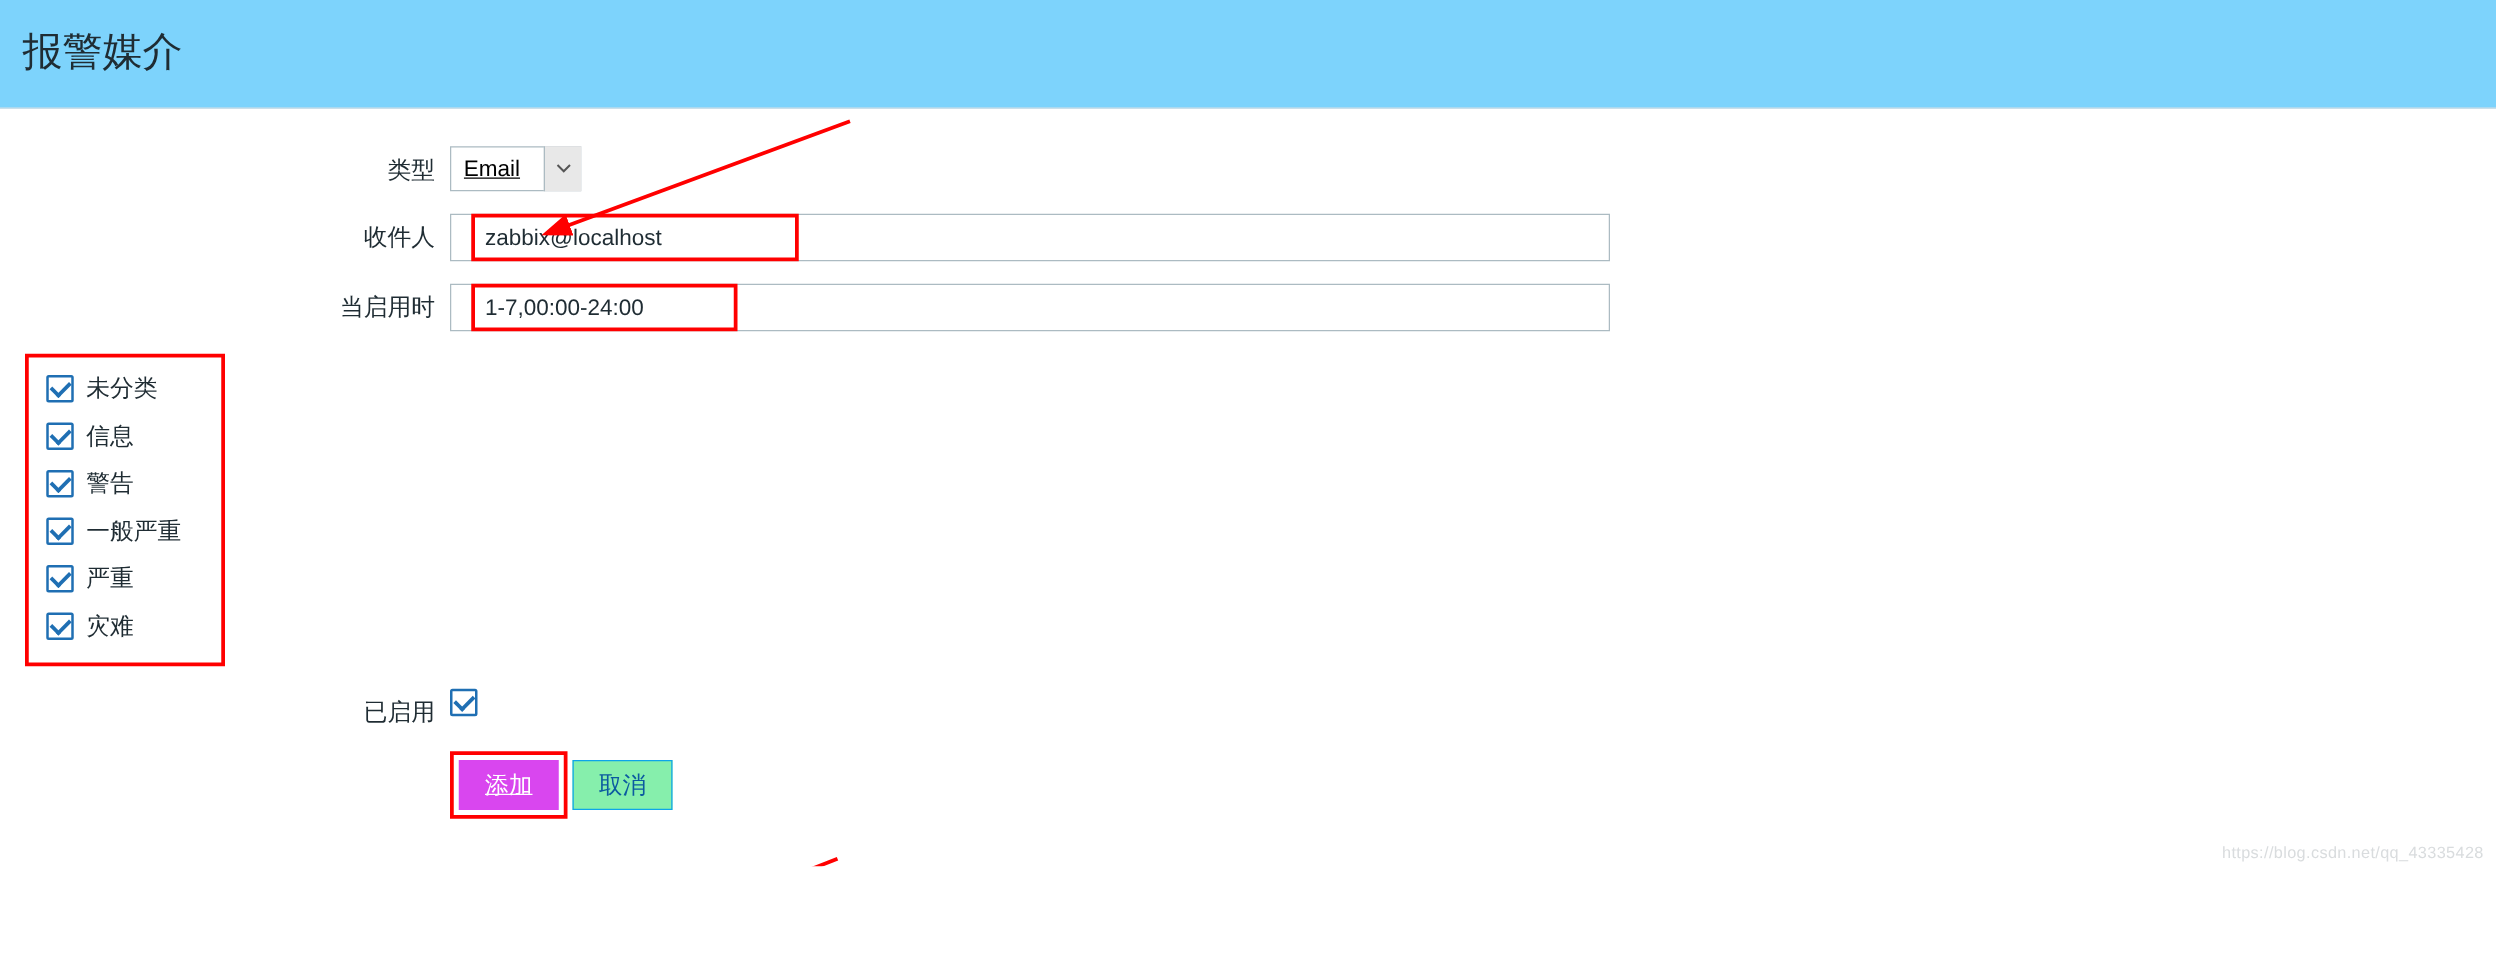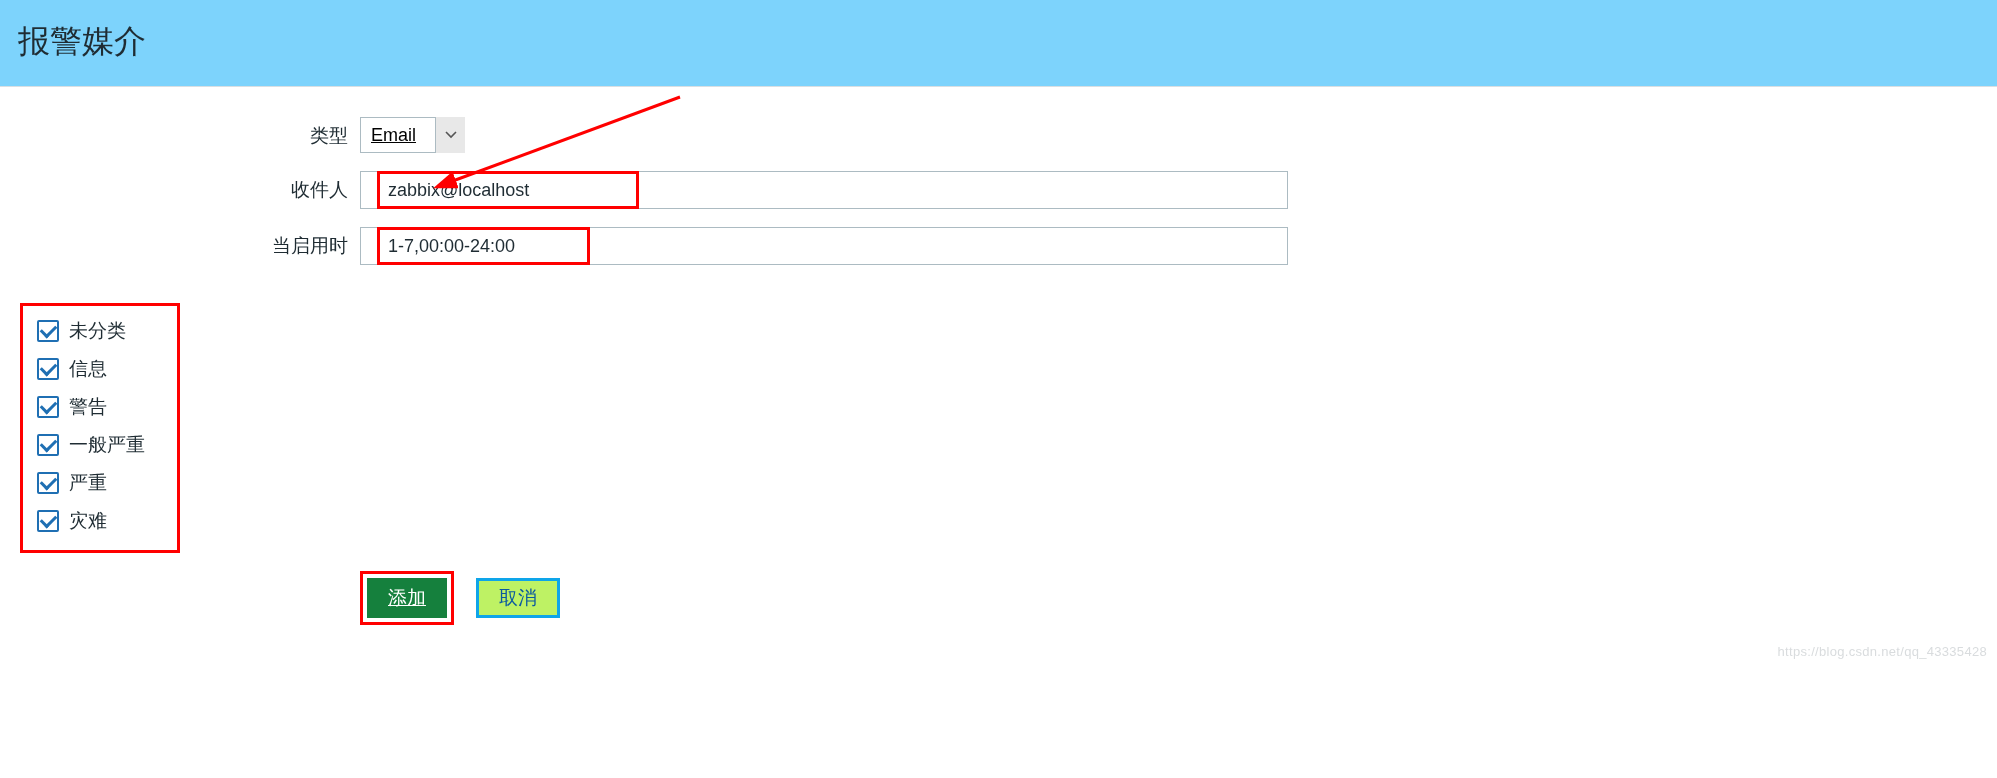--- a/index.html
+++ b/index.html
@@ -79,21 +79,20 @@
     }
     .input-recipient .highlight-inner { width: 262px; }
     .input-active  .highlight-inner { width: 213px; }
     .input-recipient .rest, .input-active .rest {
       flex: 1;
     }
     .severity-box {
       border: 3px solid #ff0000;
       padding: 6px 14px 10px;
       width: 160px;
-      margin-top: 20px;
     }
     .check-row {
       display: flex;
       align-items: center;
       padding: 6px 0;
       font-size: 19px;
     }
     .checkbox {
       width: 22px; height: 22px;
       border: 2px solid #1f6fb3;
@@ -118,29 +117,29 @@
     .btn {
       display: inline-flex;
       align-items: center; justify-content: center;
       height: 40px;
       padding: 0 20px;
       font-size: 19px;
       cursor: pointer;
       border: 1px solid transparent;
     }
     .btn-primary {
-      background: #15803d;
+      background: #d946ef;
       color: #fff;
       text-decoration: underline;
     }
     .btn-secondary {
-      background: #bef264;
+      background: #86efac;
       color: #0b5aa0;
-      border: 3px solid #0ea5e9;
-      margin-left: 22px;
+      border: 1px solid #0ea5e9;
+      margin-left: 4px;
     }
     .buttons-wrap { display: flex; align-items: center; }
     
     .arrow {
       position: absolute;
       pointer-events: none;
     }
     .arrow svg { display: block; }
     .watermark {
       position: absolute;
@@ -225,20 +224,26 @@
           <span>严重</span>
         </div>
         <div class="check-row">
           <span class="checkbox checked"></span>
           <span>灾难</span>
         </div>
       </div>
     </div>
   </div>
 
+  <div class="form-row">
+    <div class="form-label">已启用</div>
+    <div class="form-control">
+      <span class="checkbox checked"></span>
+    </div>
+  </div>
 
   <div class="form-row">
     <div class="form-label"></div>
     <div class="form-control buttons-wrap">
       <span class="btn-row">
         <span class="btn btn-primary">添加</span>
       </span>
       <span class="btn btn-secondary">取消</span>
     </div>
   </div>

